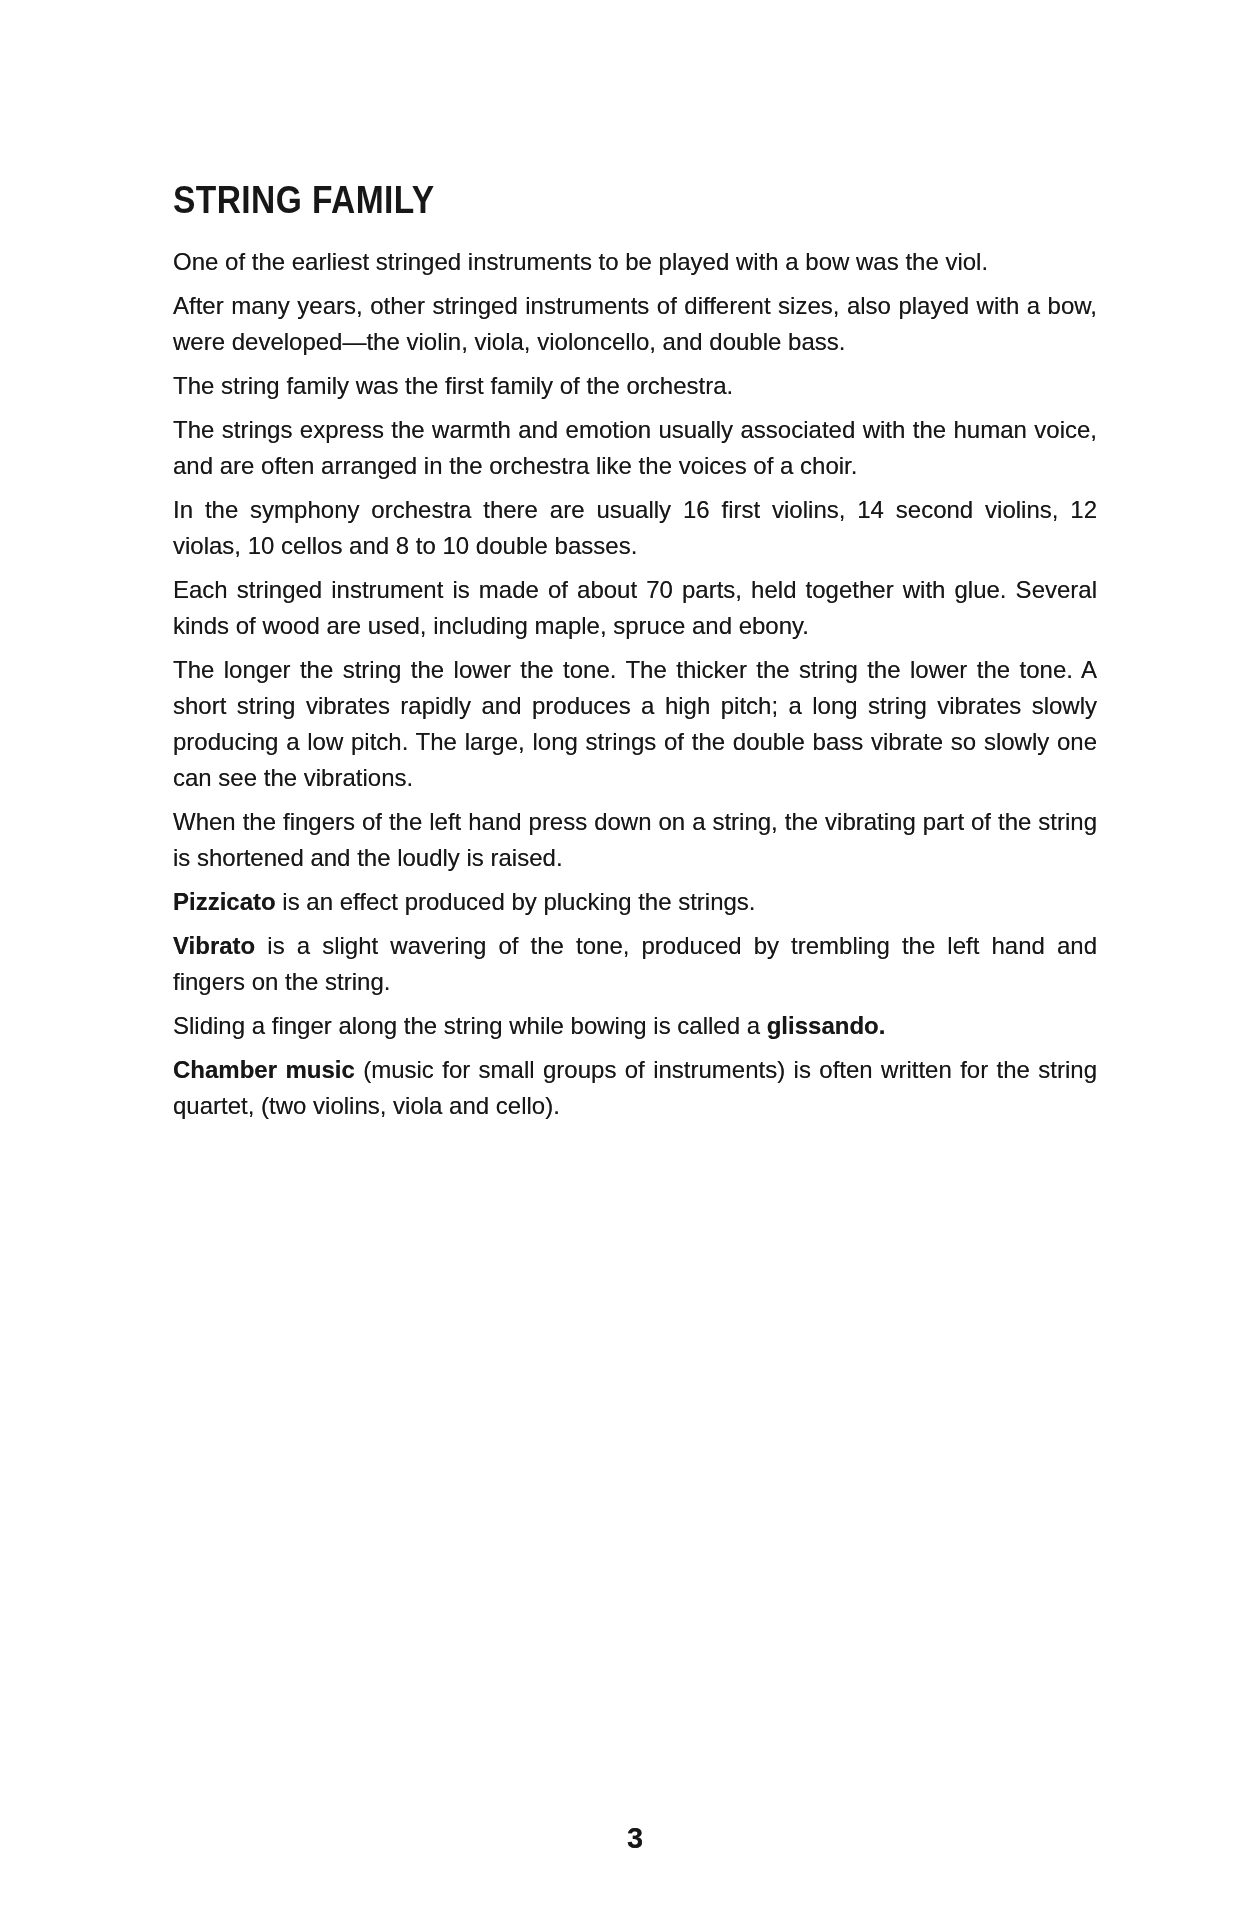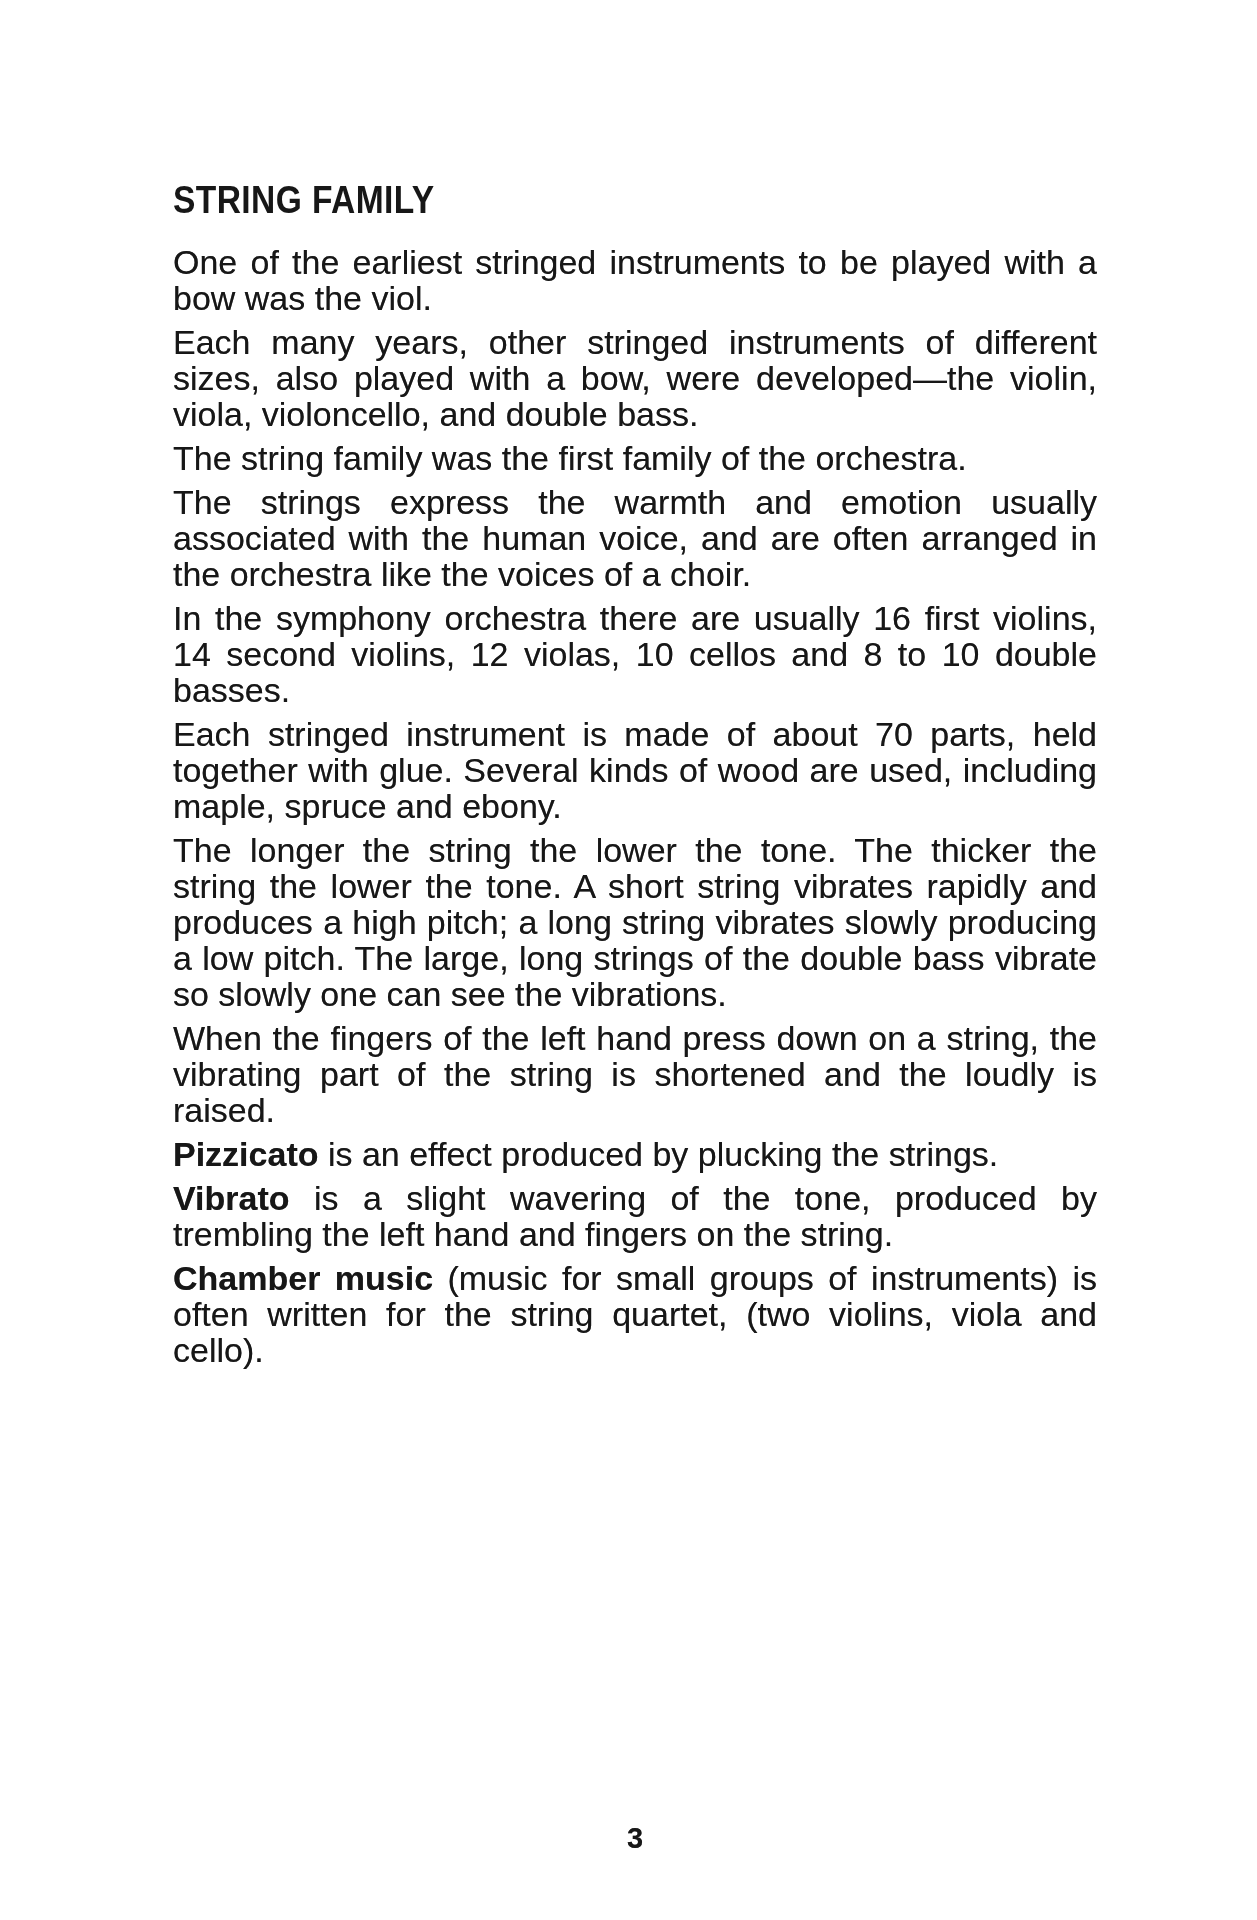--- a/index.html
+++ b/index.html
@@ -29,21 +29,21 @@
     font-weight: bold;
     white-space: nowrap;
     letter-spacing: 0.5px;
   }
   .title-scale {
     display: inline-block;
     transform: scaleX(0.86);
     transform-origin: 0 50%;
   }
   .body-text p {
-    font-size: 34px;
+    font-size: 24px;
     line-height: 36px;
     margin: 0 0 8px 0;
     text-align: justify;
     text-shadow: 0 0 0.6px rgba(0, 0, 0, 0.55);
   }
   .body-text p b {
     font-weight: bold;
   }
   .pagenum {
     position: absolute;
@@ -57,26 +57,27 @@
   }
 </style>
 </head>
 <body>
 
 <div class="page">
   <div class="content">
     <h1 class="title"><span class="title-scale">STRING FAMILY</span></h1>
     <main class="body-text" id="paragraphs">
         <p><span>One of the earliest stringed instruments to be played with a bow was the viol.</span></p>
-        <p><span>Each many years, other stringed instruments of different sizes, also played with a bow, were developed—the violin, viola, violoncello, and double bass.</span></p>
+        <p><span>After many years, other stringed instruments of different sizes, also played with a bow, were developed—the violin, viola, violoncello, and double bass.</span></p>
         <p><span>The string family was the first family of the orchestra.</span></p>
         <p><span>The strings express the warmth and emotion usually associated with the human voice, and are often arranged in the orchestra like the voices of a choir.</span></p>
         <p><span>In the symphony orchestra there are usually 16 first violins, 14 second violins, 12 violas, 10 cellos and 8 to 10 double basses.</span></p>
         <p><span>Each stringed instrument is made of about 70 parts, held together with glue. Several kinds of wood are used, including maple, spruce and ebony.</span></p>
         <p><span>The longer the string the lower the tone. The thicker the string the lower the tone. A short string vibrates rapidly and produces a high pitch; a long string vibrates slowly producing a low pitch. The large, long strings of the double bass vibrate so slowly one can see the vibrations.</span></p>
         <p><span>When the fingers of the left hand press down on a string, the vibrating part of the string is shortened and the loudly is raised.</span></p>
         <p><b>Pizzicato</b><span> is an effect produced by plucking the strings.</span></p>
         <p><b>Vibrato</b><span> is a slight wavering of the tone, produced by trembling the left hand and fingers on the string.</span></p>
+        <p><span>Sliding a finger along the string while bowing is called a </span><b>glissando.</b></p>
         <p><b>Chamber music</b><span> (music for small groups of instruments) is often written for the string quartet, (two violins, viola and cello).</span></p>
       </main>
   </div>
   <div class="pagenum">3</div>
 </div>
 
 </body></html>

